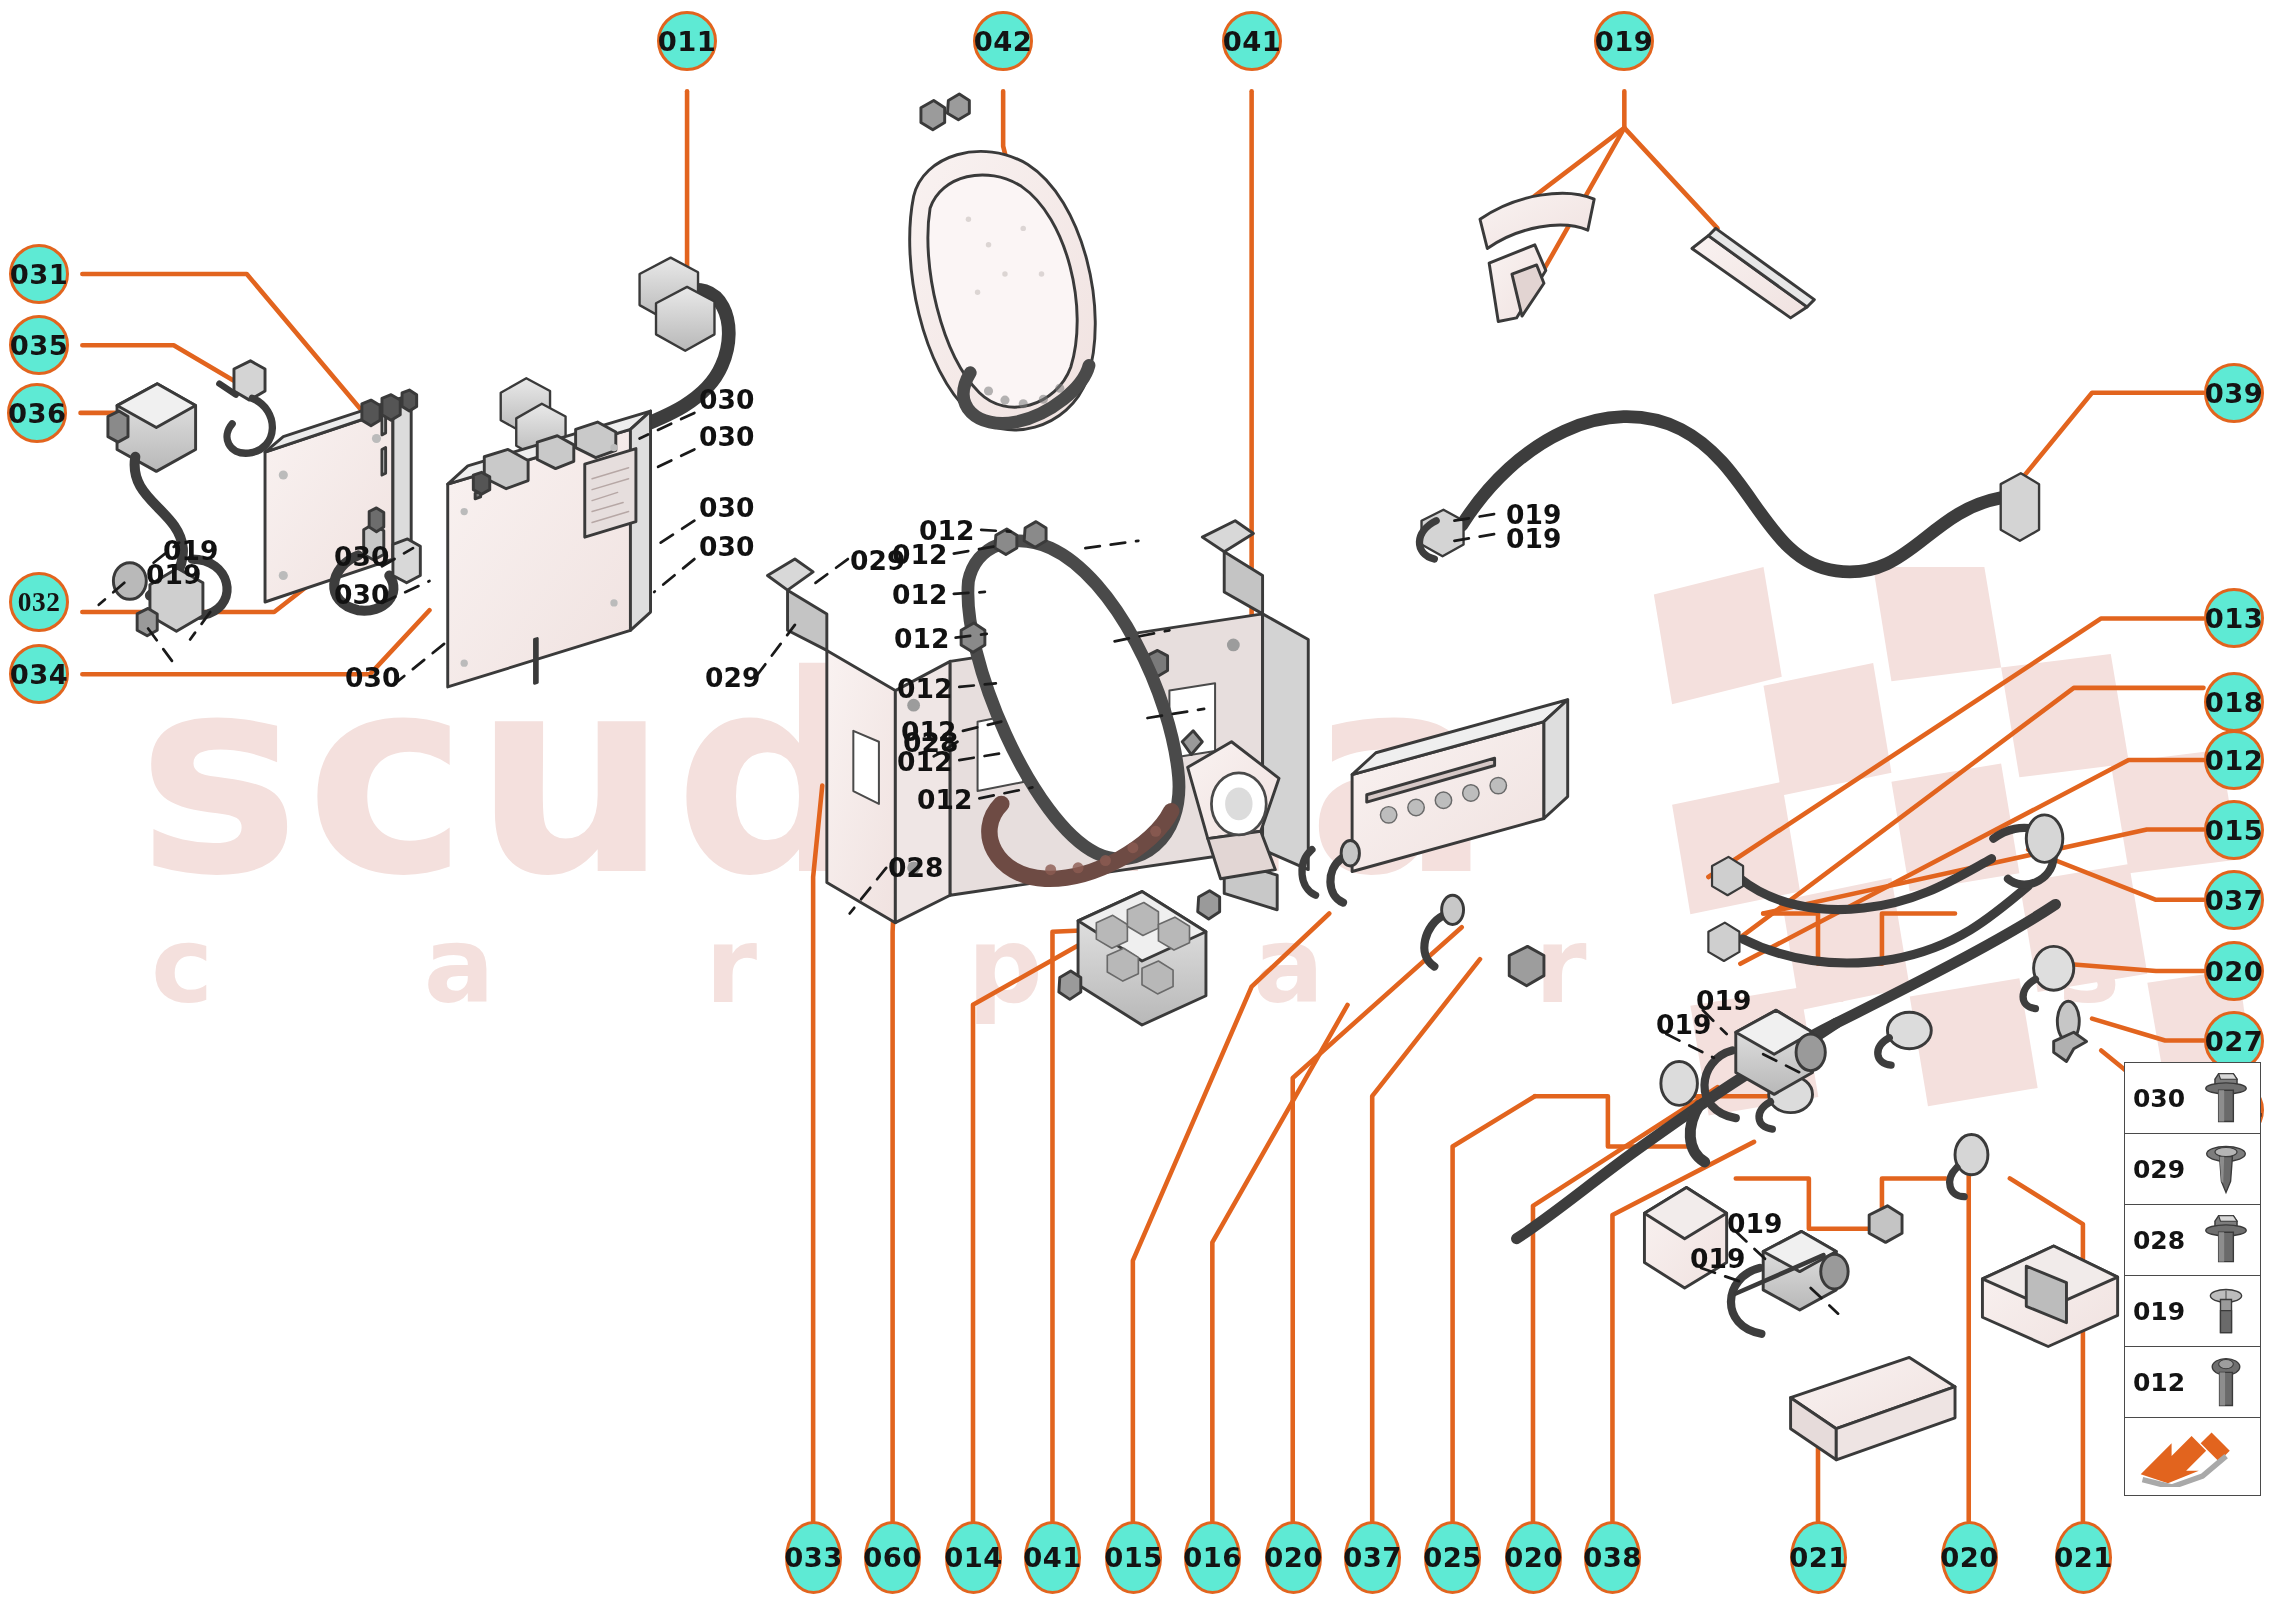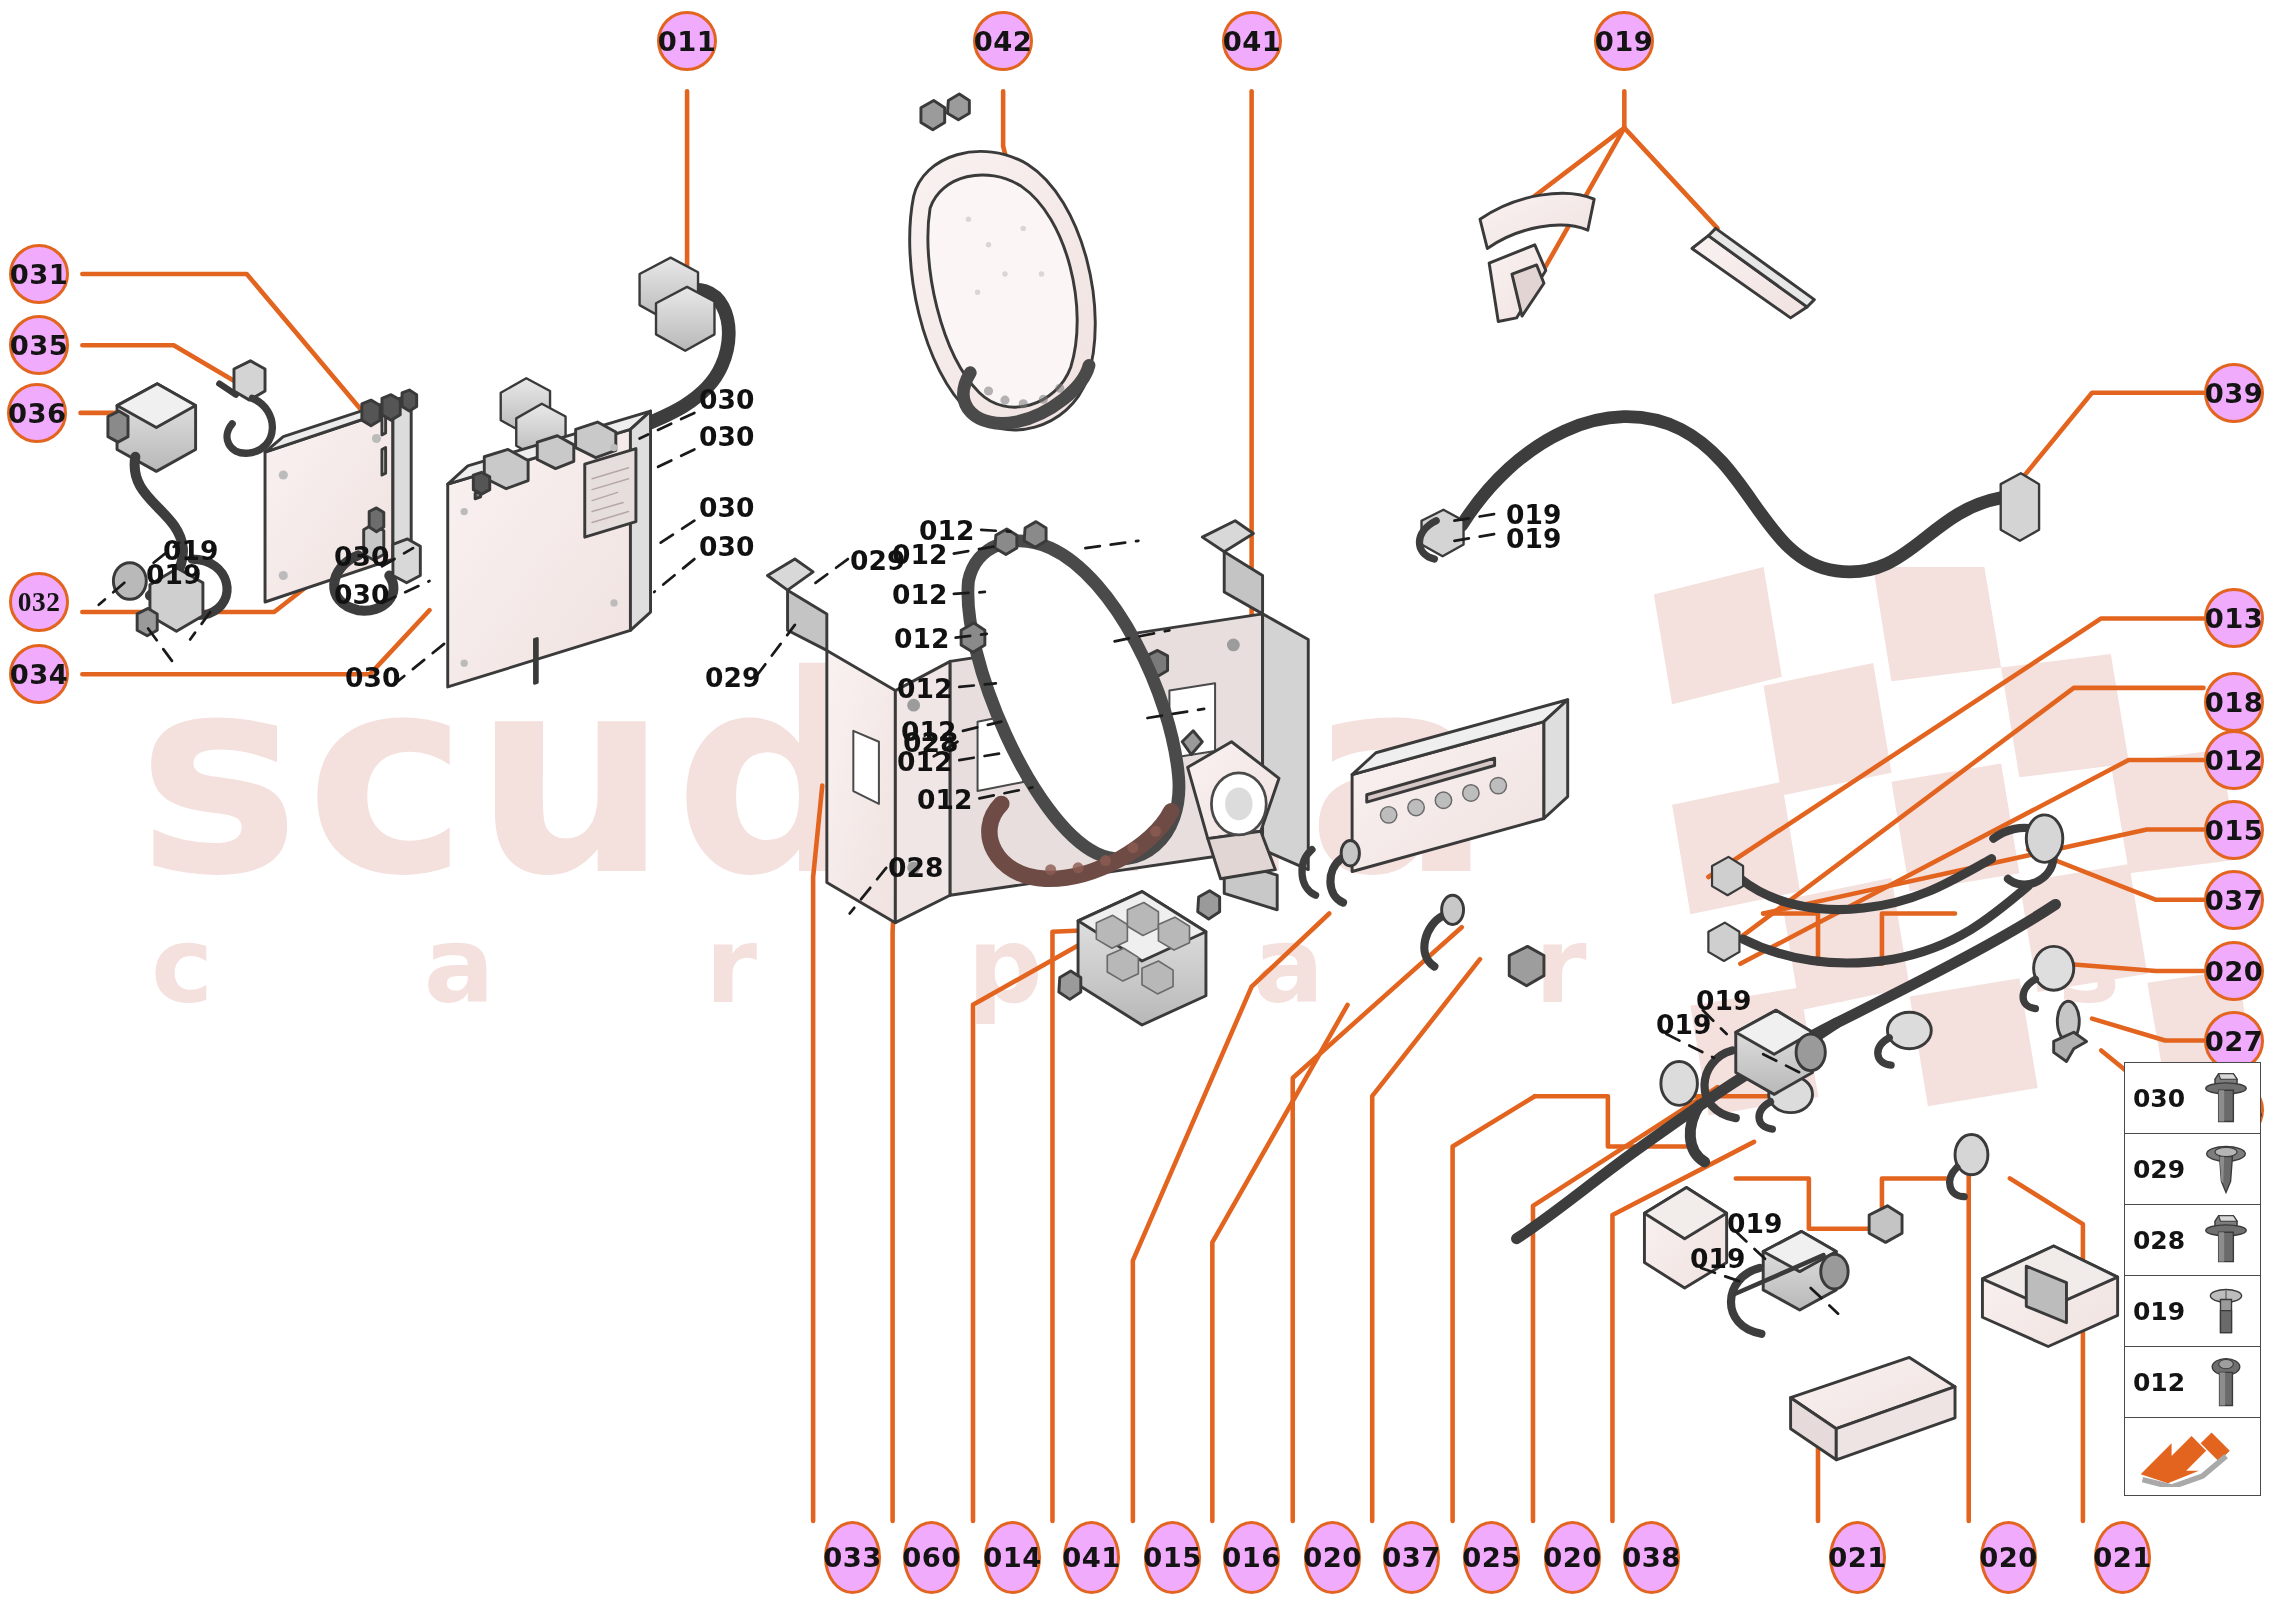--- a/index.html
+++ b/index.html
@@ -18,27 +18,27 @@
   #wm-sub{
     left:151px;top:914px;width:1553px;
     color:#f4e0dd;font-size:105px;font-weight:700;letter-spacing:87px;
     line-height:105px;white-space:nowrap;z-index:1;
   }
   #wm-flags{left:1599px;top:567px;width:658px;height:585px;z-index:1;}
   
   .cal{
     position:absolute;z-index:30;
     border:3.7px solid #e2641e;border-radius:50%;
-    background:#f0abfc;color:#141414;
+    background:#5eead4;color:#141414;
     font-size:27.4px;font-weight:700;letter-spacing:0.5px;
     display:flex;align-items:center;justify-content:center;
     box-sizing:border-box;
   }
   .cal.round{width:60px;height:60px;}
-  .cal.oval{width:57px;height:73px;border-radius:50%/50%;margin-left:39px;}
+  .cal.oval{width:57px;height:73px;border-radius:50%/50%;}
   
   .num{
     position:absolute;z-index:25;color:#111;
     font-size:26.5px;font-weight:700;white-space:nowrap;
   }
   
   svg.layer{position:absolute;left:0;top:0;width:2284px;height:1616px;z-index:10;}
   svg.art{position:absolute;left:0;top:0;width:2284px;height:1616px;z-index:15;}
   
   #legend{

